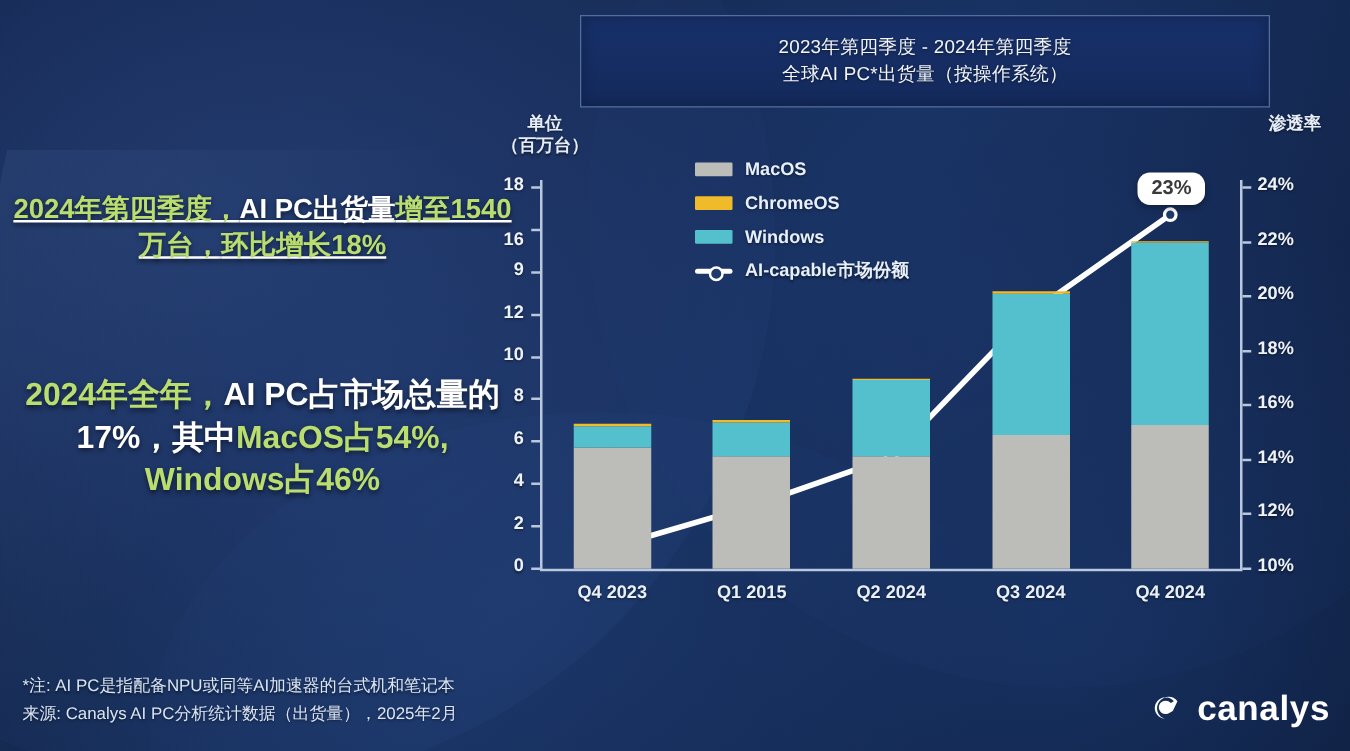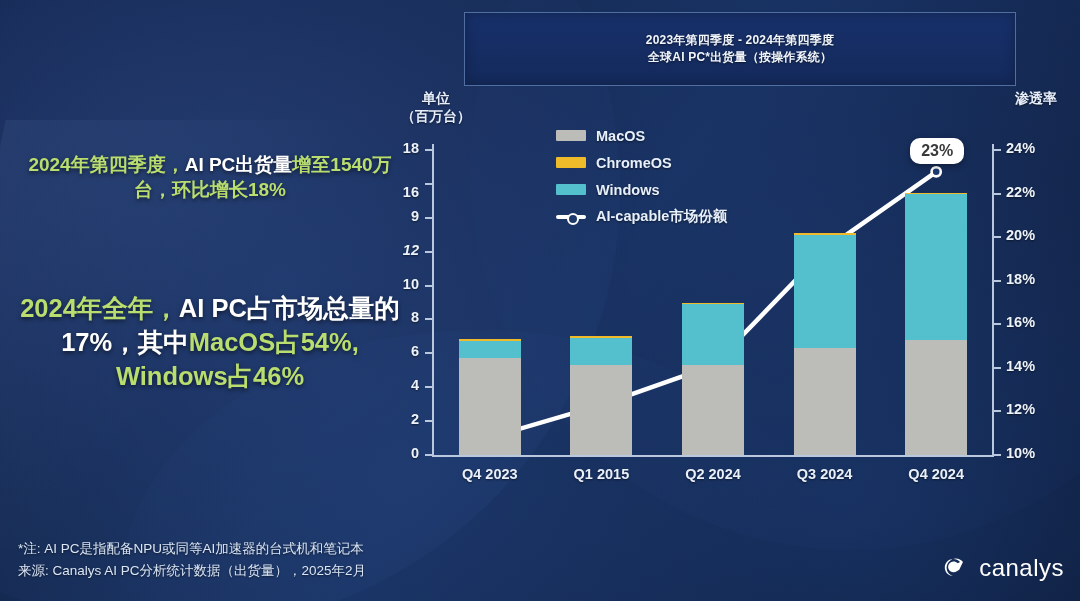--- a/index.html
+++ b/index.html
@@ -39,45 +39,45 @@
   #title-box {
     position: absolute; left: 464px; top: 12px; width: 552px; height: 74px;
     background: linear-gradient(180deg, #17306a 0%, #142a5c 100%);
     border: 1px solid #516ea3;
     display: flex; flex-direction: column;
     align-items: center; justify-content: center;
     text-align: center;
     box-shadow: 0 0 12px rgba(0,0,0,.25) inset;
   }
   #title-box .tline {
-    font-size: 12px; font-weight: bold; line-height: 1.45;
+    font-size: 15px; font-weight: normal; line-height: 1.45;
     letter-spacing: .2px;
     color: #f2f6fc;
     text-shadow: 0 1px 2px rgba(0,0,0,.5);
   }
 
   
   #left-text { position: absolute; left: 10px; top: 152px; width: 400px; text-align: center; }
   .para { line-height: 1.34; font-weight: bold; text-shadow: 0 2px 4px rgba(0,0,0,.55); }
-  .para.p1 { font-size: 19px; }
+  .para.p1 { font-size: 22px; text-decoration: underline; }
   .para.p2 { font-size: 25.5px; margin-top: 88px; }
   .hl { color: #b9dd6e; }
   .wt { color: #ffffff; }
 
   
   #footnote {
     position: absolute; left: 18px; top: 538px; width: 520px;
     font-size: 13.5px; line-height: 1.62; color: #dbe6f5;
     text-shadow: 0 1px 2px rgba(0,0,0,.5);
   }
 
   
   #logo { position: absolute; right: 16px; bottom: 18px; display: flex; align-items: center; gap: 9px; }
   #logo .mark { width: 30px; height: 30px; }
-  #logo .wordmark { font-size: 24px; letter-spacing: .5px; color: #fff; font-weight: normal; }
+  #logo .wordmark { font-size: 28px; letter-spacing: .5px; color: #fff; font-weight: bold; }
 
   
   #chart { position: absolute; left: 388px; top: 88px; width: 692px; height: 420px; }
 
   .axis-title {
     position: absolute; font-size: 14px; font-weight: bold; color: #e7eefa;
     text-align: center; line-height: 1.25; text-shadow: 0 1px 2px rgba(0,0,0,.5);
   }
   #ylabel-left  { left: 6px;  top: 2px;  width: 84px; }
   #ylabel-right { right: 2px; top: 2px;  width: 84px; }
@@ -220,21 +220,21 @@
         <div class="tlabel left" style="top: 267.111px;">2</div>
         <div class="tick left" style="top: 242.222px;"></div>
         <div class="tlabel left" style="top: 233.222px;">4</div>
         <div class="tick left" style="top: 208.333px;"></div>
         <div class="tlabel left" style="top: 199.333px;">6</div>
         <div class="tick left" style="top: 174.444px;"></div>
         <div class="tlabel left" style="top: 165.444px;">8</div>
         <div class="tick left" style="top: 140.556px;"></div>
         <div class="tlabel left" style="top: 131.556px;">10</div>
         <div class="tick left" style="top: 106.667px;"></div>
-        <div class="tlabel left" style="top: 97.6667px; font-style: italic;">12</div>
+        <div class="tlabel left" style="top: 97.6667px;">12</div>
         <div class="tick left" style="top: 72.7778px;"></div>
         <div class="tlabel left" style="top: 63.7778px;">9</div>
         <div class="tick left" style="top: 38.8889px;"></div>
         <div class="tlabel left" style="top: 40px;">16</div>
         <div class="tick left" style="top: 5px;"></div>
         <div class="tlabel left" style="top: -4px;">18</div>
         <div class="tick right" style="top: 310px;"></div>
         <div class="tlabel right" style="top: 301px;">10%</div>
         <div class="tick right" style="top: 266.429px;"></div>
         <div class="tlabel right" style="top: 257.429px;">12%</div>

